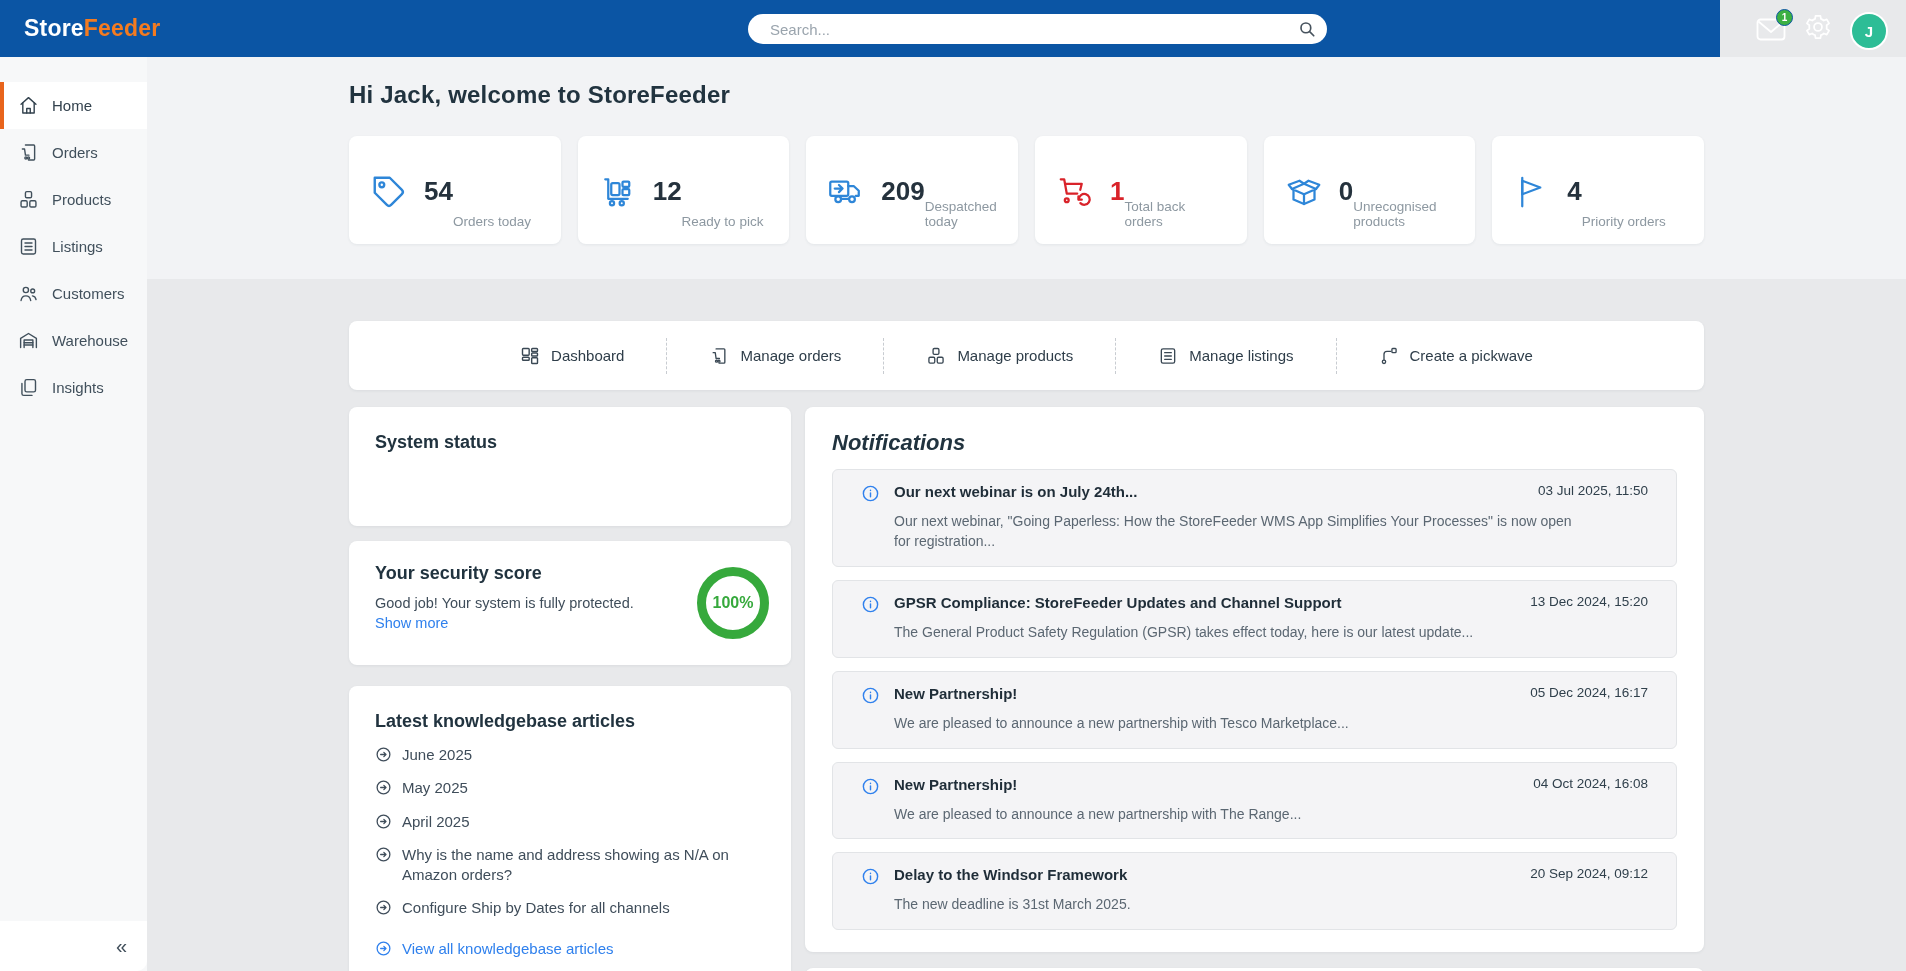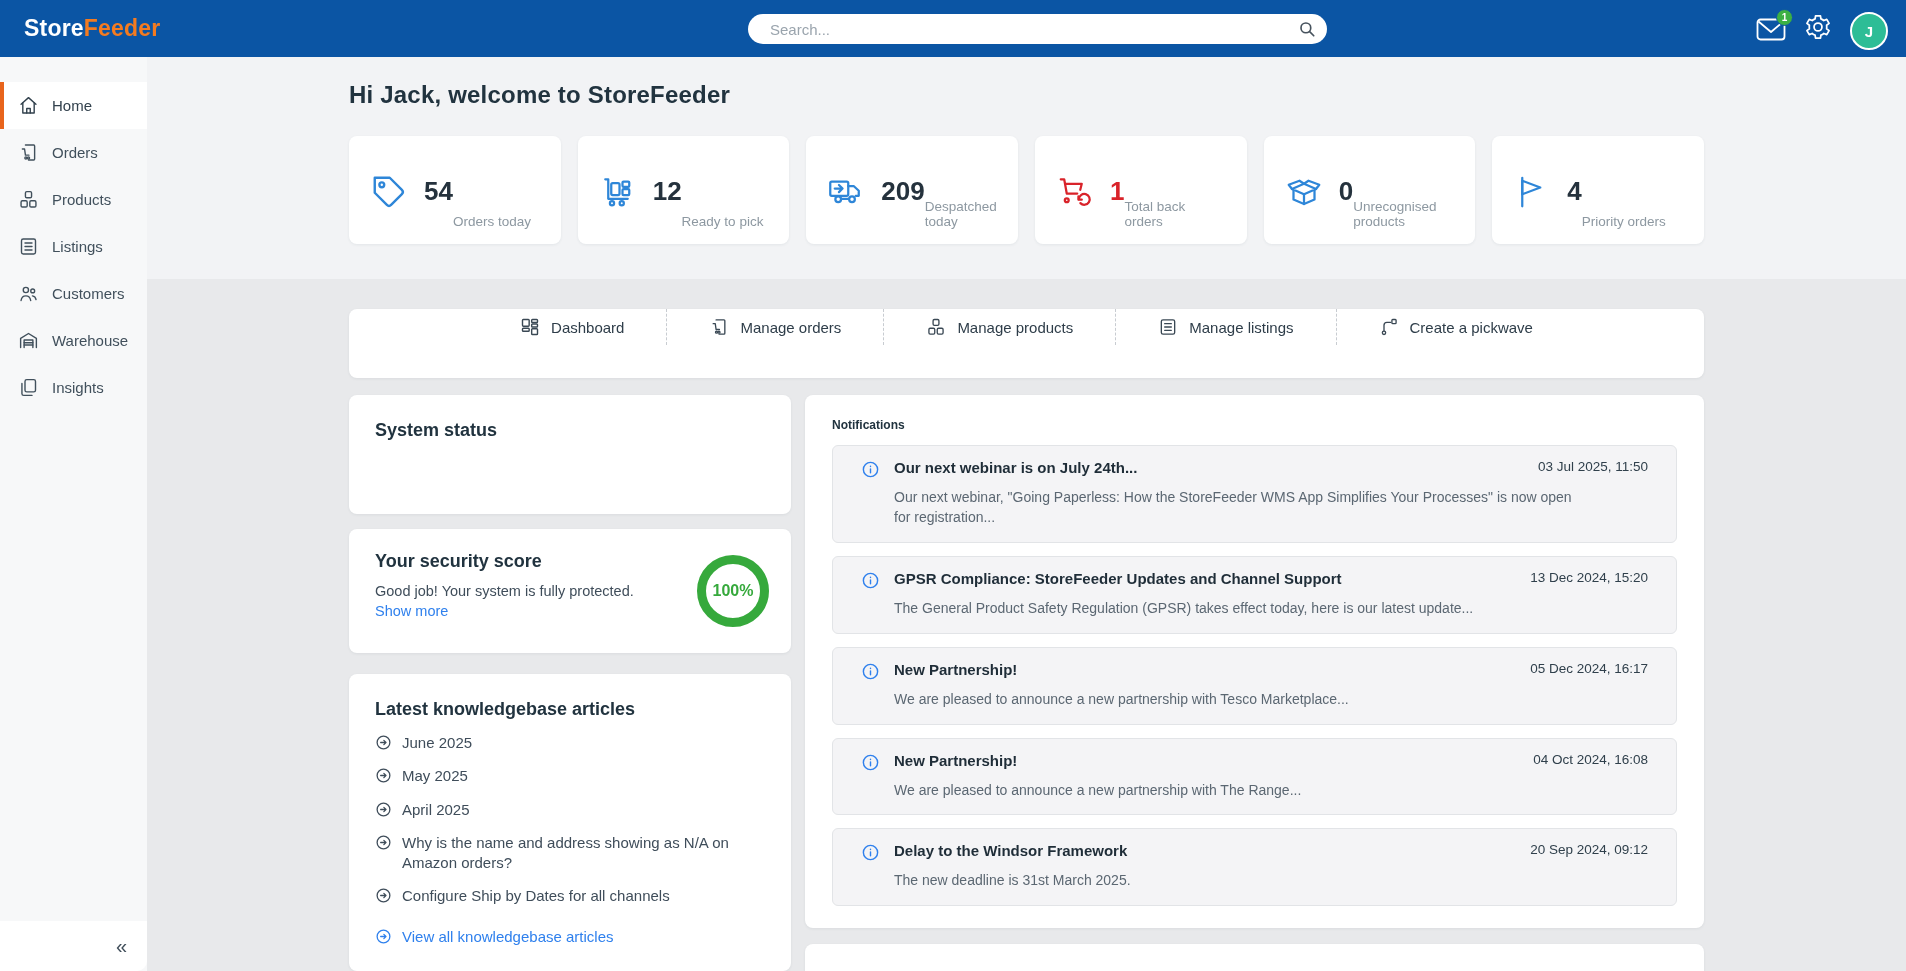--- a/index.html
+++ b/index.html
@@ -6,21 +6,21 @@
   html,body { width:1906px; height:971px; overflow:hidden; }
   body {
     font-family:"Liberation Sans", sans-serif;
     background:#e8e9eb;
     color:#21333f;
     position:relative;
   }
   svg { display:block; }
 
   
-  .navbar { position:absolute; top:0; left:0; width:1906px; height:57px; background:#0b55a4; z-index:30; }
+  .navbar { position:absolute; top:0; left:0; width:1720px; height:57px; background:#0b55a4; z-index:30; }
   .logo { position:absolute; left:24px; top:15px; font-size:23px; font-weight:800; color:#ffffff; letter-spacing:.2px; cursor:pointer; }
   .logo .feeder { color:#f47b20; }
   .searchbar { position:absolute; left:748px; top:14px; width:579px; height:30px; background:#ffffff; border-radius:16px; }
   .searchbar input { width:100%; height:100%; border:none; outline:none; background:transparent; border-radius:16px;
     padding:0 44px 0 22px; font-size:15px; color:#33414c; font-family:"Liberation Sans",sans-serif; }
   .searchbar input::placeholder { color:#9aa4ad; }
   .search-btn { position:absolute; right:11px; top:6px; width:18px; height:18px; cursor:pointer; }
   .mail-btn { position:absolute; left:1756px; top:18px; width:30px; height:23px; cursor:pointer; }
   .mail-badge { position:absolute; right:-7px; top:-9px; width:17px; height:17px; border-radius:50%;
     background:#3cb043; border:1.5px solid #0b55a4; color:#fff; font-size:10px; font-weight:700;
@@ -52,22 +52,22 @@
   .stats-row { display:flex; gap:17px; margin-top:27px; }
   .stat-card { flex:1; background:#fff; border-radius:8px; height:108px; padding:18px 20px 15px;
     display:flex; box-shadow:0 1px 3px rgba(30,50,70,.07); cursor:pointer; }
   .stat-top { display:flex; align-items:center; gap:15px; }
   .stat-top svg { width:40px; height:36px; color:#2e86d8; }
   .stat-card.alert .stat-top svg { color:#d9232a; }
   .stat-value { font-size:26px; font-weight:700; color:#25323d; }
   .stat-card.alert .stat-value { color:#d9232a; }
   .stat-label { margin-top:auto; font-size:13.5px; color:#8d98a1; }
 
-  .quick-card { margin-top:30px; background:#fff; border-radius:8px; height:69px;
-    display:flex; align-items:flex-start; justify-content:center; box-shadow:0 1px 3px rgba(30,50,70,.07); }
+  .quick-card { margin-top:42px; background:#fff; border-radius:8px; height:69px;
+    display:flex; align-items:center; justify-content:center; box-shadow:0 1px 3px rgba(30,50,70,.07); }
   .quick-item { display:flex; align-items:center; gap:11px; padding:8px 42px; font-size:15px;
     color:#2e3d49; cursor:pointer; border-right:1px dashed #c8ccd1; }
   .quick-item:last-child { border-right:none; }
   .quick-item svg { width:20px; height:20px; color:#3a4854; }
 
   .columns { display:flex; gap:14px; margin-top:17px; align-items:flex-start; }
   .card { background:#fff; border-radius:8px; box-shadow:0 1px 3px rgba(30,50,70,.07); }
   .left-col { width:442px; flex:none; }
   .right-col { flex:1; }
 
@@ -400,21 +400,21 @@
                 <circle cx="12" cy="12" r="9"></circle>
                 <path d="M8 12h7.5M12.5 9l3 3-3 3"></path>
               </svg>
             <span>View all knowledgebase articles</span>
           </div>
         </div>
       </div>
 
       <div class="right-col">
         <div class="card notif-card">
-          <div class="card-title" style="font-size:12px;">Notifications</div>
+          <div class="card-title" style="font-size:22px;font-style:italic;">Notifications</div>
 
           <div class="notif-item">
             <div class="notif-head">
               <svg viewBox="0 0 24 24" fill="none" stroke="currentColor" stroke-width="1.8" stroke-linecap="round">
                   <circle cx="12" cy="12" r="9"></circle>
                   <path d="M12 8v.2M12 11.2v5"></path>
                 </svg>
               <span class="notif-title">Our next webinar is on July 24th...</span>
               <span class="notif-date">03 Jul 2025, 11:50</span>
             </div>

